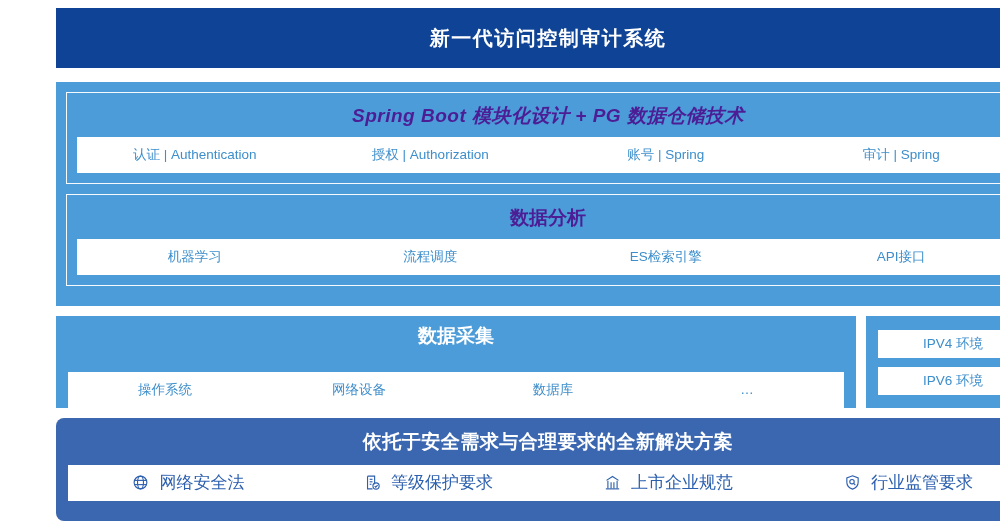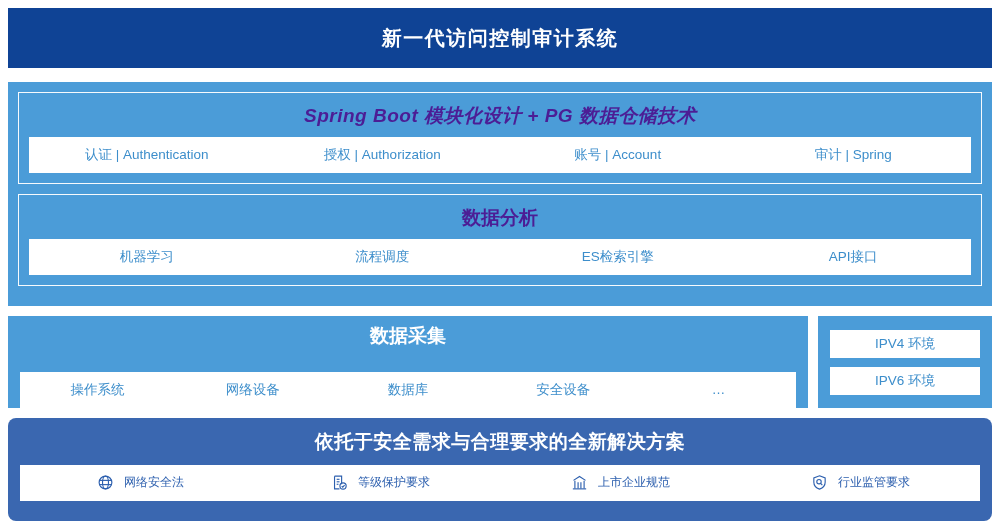--- a/index.html
+++ b/index.html
@@ -12,20 +12,21 @@
     height: 529px;
     font-family: "Liberation Sans", "DejaVu Sans", sans-serif;
     overflow: hidden;
   }
   .page {
     width: 800px;
     height: 529px;
     position: relative;
     background: #ffffff;
     box-sizing: border-box;
+    margin-left: 48px;
   }
 
   
   .header {
     position: absolute;
     left: 8px;
     top: 8px;
     width: 984px;
     height: 60px;
     background: #0f4395;
@@ -148,21 +149,21 @@
     text-align: center;
     color: #ffffff;
     font-weight: bold;
     font-size: 19px;
     padding: 6px 0 12px 0;
     letter-spacing: 0.5px;
     line-height: 1.1;
   }
   .card-icon {
     color: #2c5fae;
-    font-size: 12px;
+    font-size: 17px;
     gap: 10px;
   }
   .card-icon .ico {
     display: inline-flex;
     align-items: center;
     justify-content: center;
     width: 18px;
     height: 18px;
     flex: 0 0 auto;
   }
@@ -179,21 +180,21 @@
     <div class="header-title">新一代访问控制审计系统</div>
   </div>
 
   <div class="block-app">
 
     <div class="subpanel">
       <div class="subpanel-title italic">Spring Boot 模块化设计 + PG 数据仓储技术</div>
       <div class="card-row">
         <div class="card">认证 | Authentication</div>
         <div class="card">授权 | Authorization</div>
-        <div class="card">账号 | Account</div>
+        <div class="card">账号 | Spring</div>
         <div class="card">审计 | Spring</div>
       </div>
     </div>
 
     <div class="subpanel">
       <div class="subpanel-title">数据分析</div>
       <div class="card-row">
         <div class="card">机器学习</div>
         <div class="card">流程调度</div>
         <div class="card">ES检索引擎</div>
@@ -204,21 +205,20 @@
   </div>
 
   <div class="collect-wrap">
 
     <div class="collect-main">
       <div class="collect-title">数据采集</div>
       <div class="card-row">
         <div class="card">操作系统</div>
         <div class="card">网络设备</div>
         <div class="card">数据库</div>
-        <div class="card">安全设备</div>
         <div class="card">…</div>
       </div>
     </div>
 
     <div class="collect-side">
       <div class="side-card">IPV4 环境</div>
       <div class="side-card">IPV6 环境</div>
     </div>
 
   </div>

